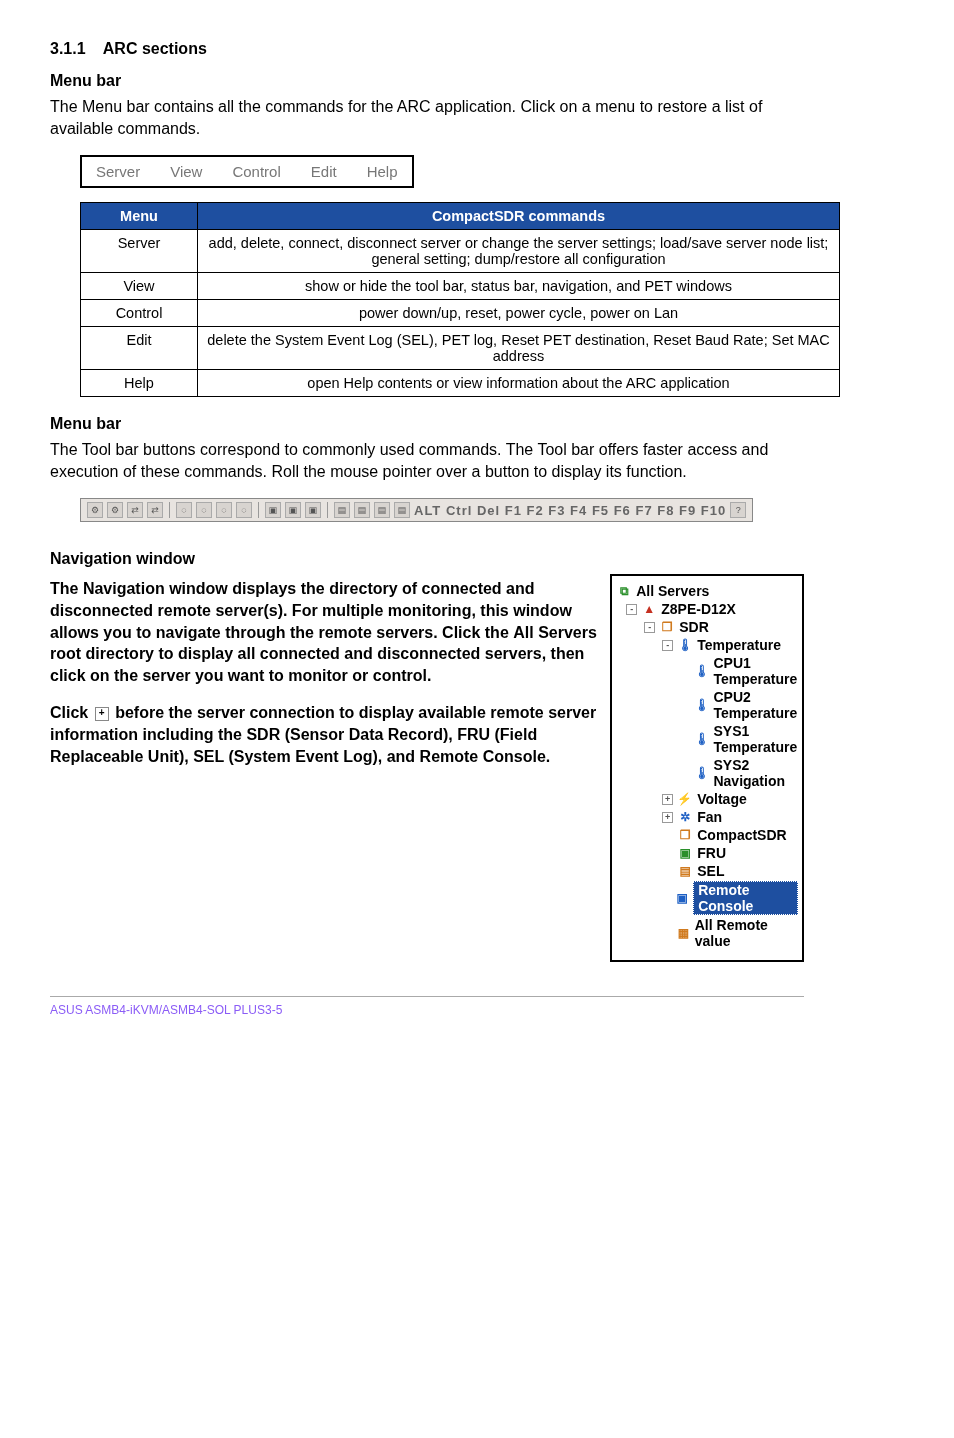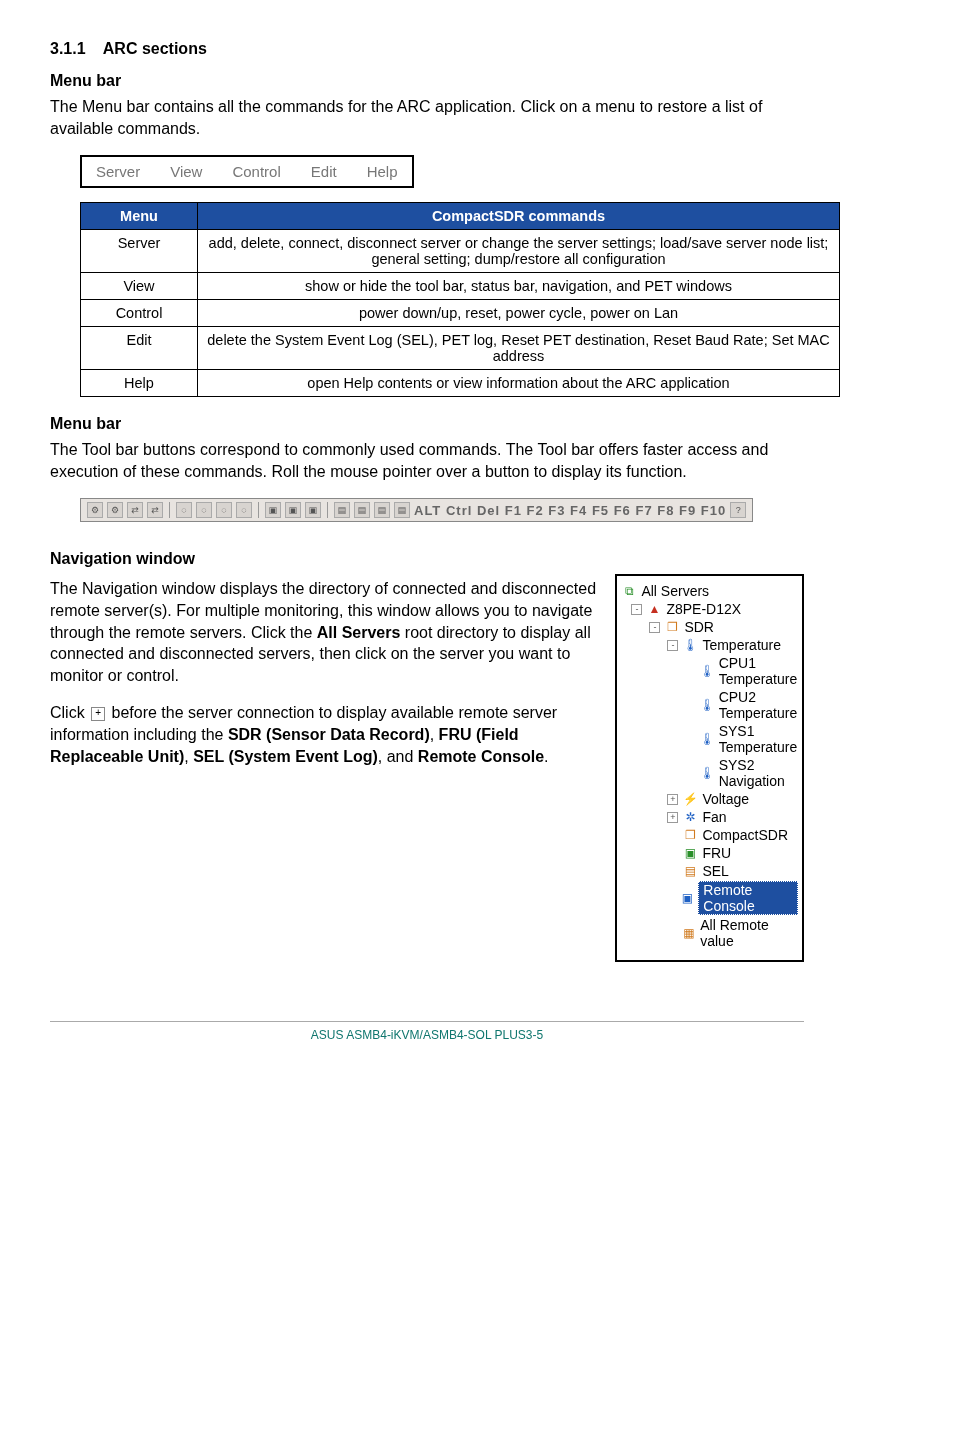--- a/index.html
+++ b/index.html
@@ -96,20 +96,21 @@
   .tb-keys {
     font-weight: bold;
     color: #666;
     font-size: 13px;
     letter-spacing: 1px;
   }
   
   .nav-wrap {
     display: flex;
     gap: 0;
+    font-weight: bold;
   }
   .nav-text {
     flex: 1 1 auto;
   }
   .nav-tree {
     width: 270px;
     border: 2px solid #000;
     font-family: Tahoma, Verdana, sans-serif;
     font-size: 14px;
     padding: 6px 4px 10px 4px;
@@ -156,27 +157,27 @@
     width: 12px;
     height: 12px;
     border: 1px solid #888;
     font-size: 10px;
     line-height: 10px;
     text-align: center;
     vertical-align: middle;
     margin: 0 2px;
   }
   .footer {
-    margin-top: 59px;
+    margin-top: 34px;
     border-top: 1px solid #aaa;
     padding-top: 6px;
     font-size: 12px;
-    color: #0f766e;
+    color: #8b5cf6;
     display: flex;
-    justify-content: center;
+    justify-content: flex-start;
   }
 </style>
 </head>
 <body>
 
 
 
 
 <h2 class="section-num">
   <span>3.1.1</span>&nbsp;&nbsp;&nbsp;

